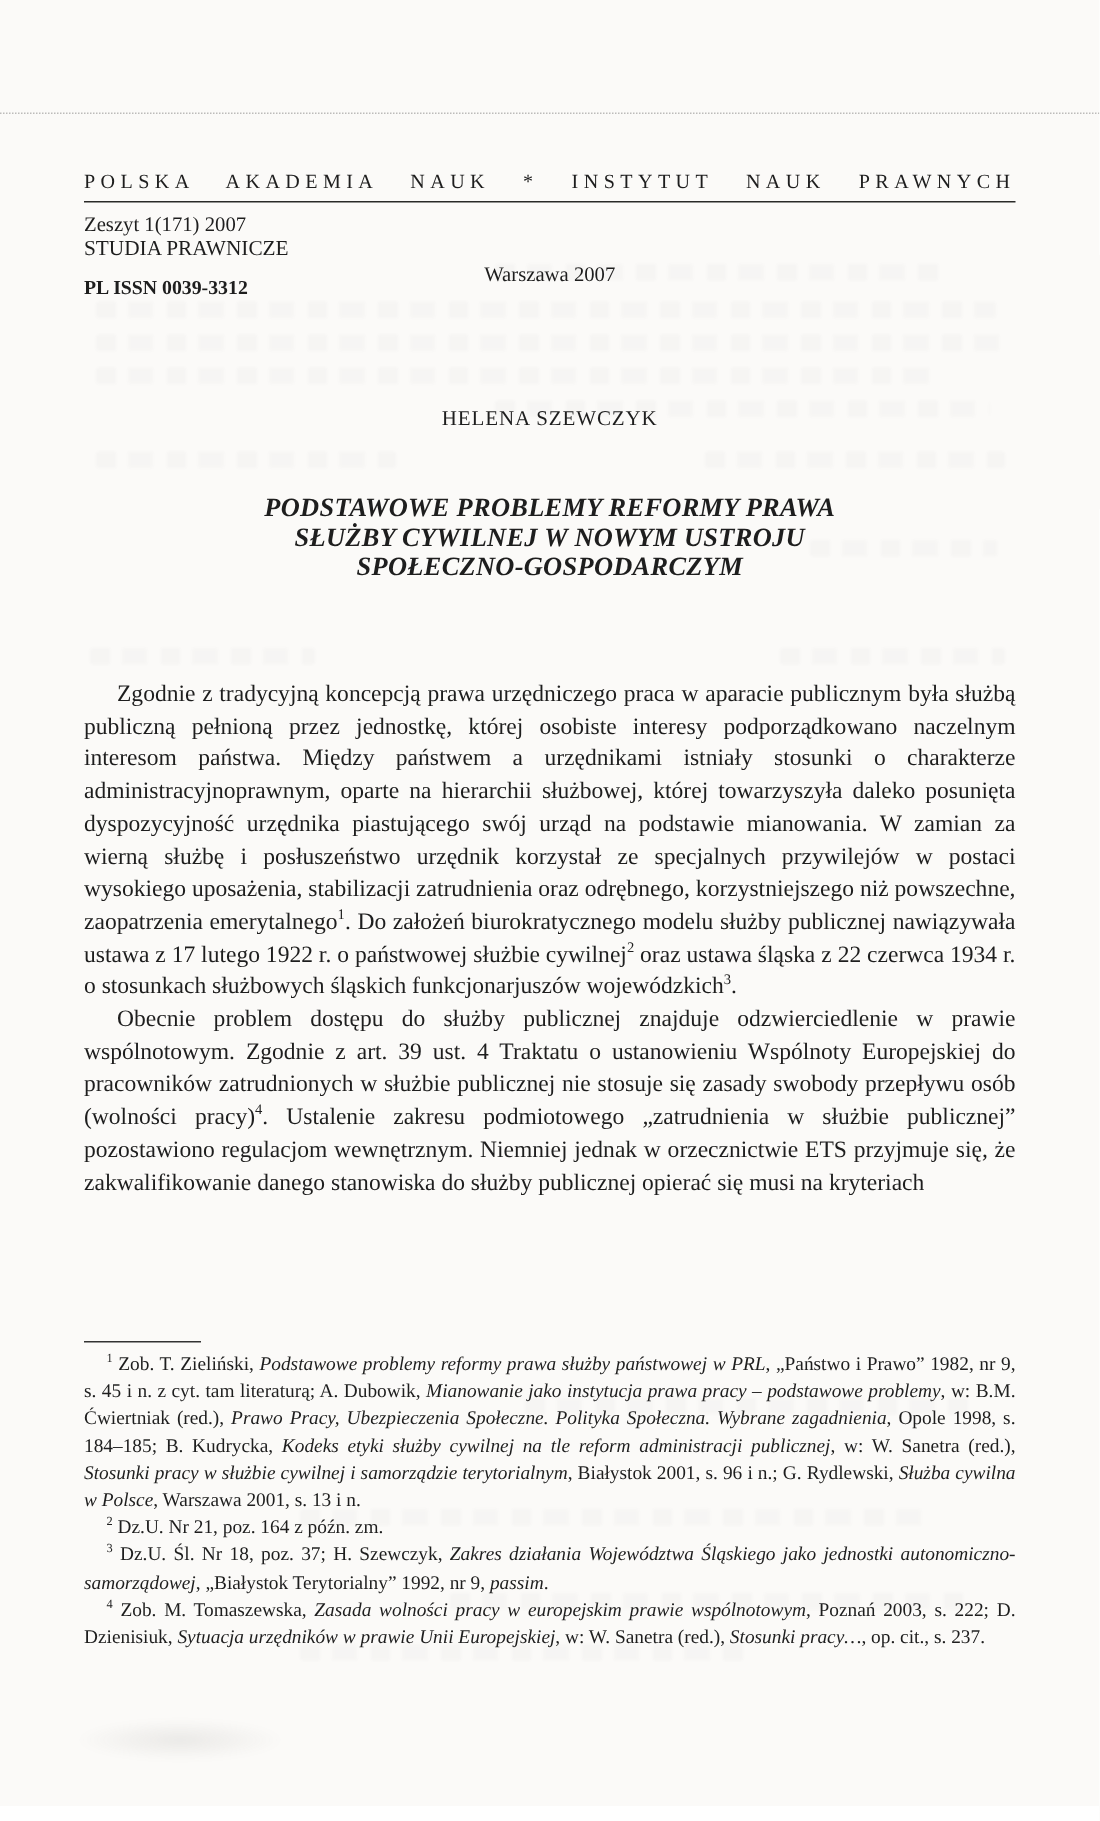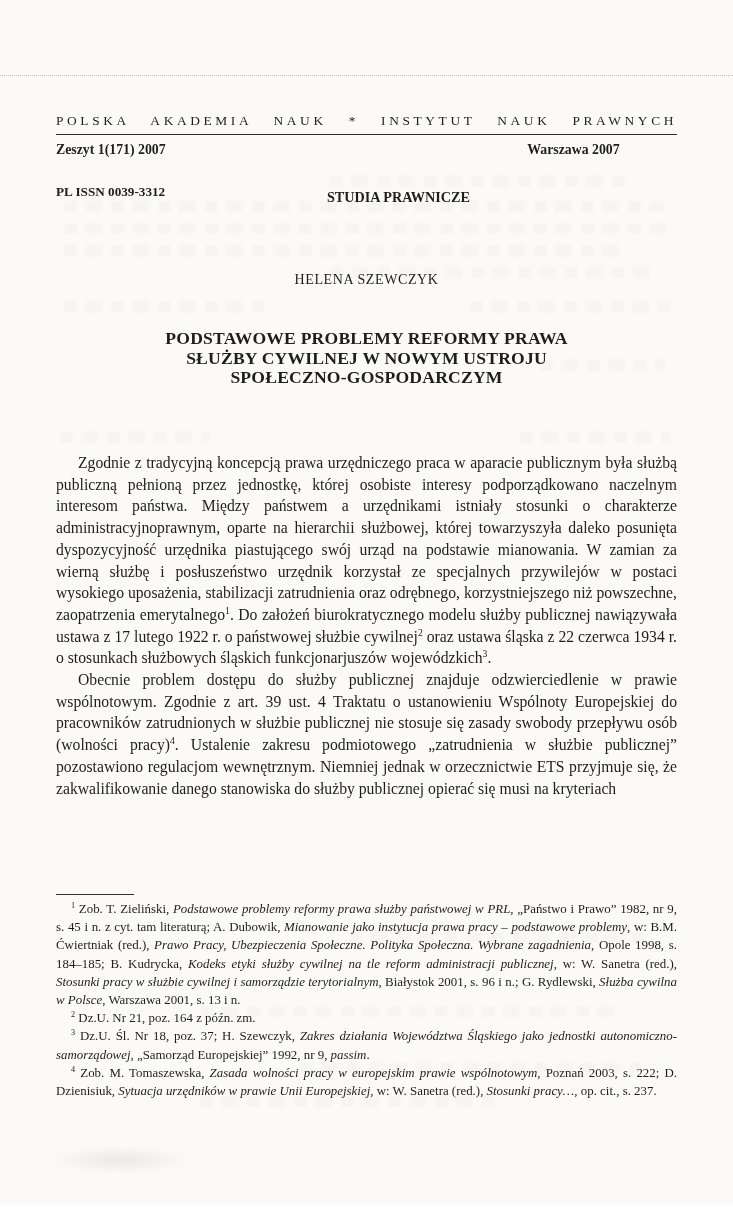--- a/index.html
+++ b/index.html
@@ -64,25 +64,26 @@
     top: 134px;
     width: 621px;
     border-top: 1.6px solid #2a2a28;
   }
   .masthead-row {
     position: absolute;
     left: 56px;
     top: 142px;
     width: 621px;
     display: flex;
-    font-weight: bold;
+    font-weight: normal;
     font-size: 13.8px;
+    flex-direction: column;
   }
   .masthead-row > span { flex: 1; }
-  .masthead-row .mid  { text-align: right; font-size: 14.2px; margin-top: 47px; }
+  .masthead-row .mid  { text-align: left; font-size: 14.2px; }
   .masthead-row .right{ text-align: center; }
   .issn {
     position: absolute;
     left: 56px;
     top: 184px;
     width: 621px;
     text-align: left;
     font-weight: bold;
     font-size: 13.2px;
   }
@@ -102,20 +103,21 @@
     left: 56px;
     top: 329px;
     width: 621px;
     margin: 0;
     text-align: center;
     font-size: 17.6px;
     font-weight: bold;
     line-height: 19.6px;
     letter-spacing: .2px;
     white-space: pre-line;
+    font-style: italic;
   }
   .section-heading {
     position: absolute;
     left: 56px;
     top: 430px;
     width: 621px;
     margin: 0;
     text-align: center;
     font-size: 15.4px;
     font-weight: normal;
@@ -210,17 +212,17 @@
 
   <div class="body-text">
     <p><span>Zgodnie z tradycyjną koncepcją prawa urzędniczego praca w aparacie publicznym była służbą publiczną pełnioną przez jednostkę, której osobiste interesy podporządkowano naczelnym interesom państwa. Między państwem a urzędnikami istniały stosunki o charakterze administracyjnoprawnym, oparte na hierarchii służbowej, której towarzyszyła daleko posunięta dyspozycyjność urzędnika piastującego swój urząd na podstawie mianowania. W zamian za wierną służbę i posłuszeństwo urzędnik korzystał ze specjalnych przywilejów w postaci wysokiego uposażenia, stabilizacji zatrudnienia oraz odrębnego, korzystniejszego niż powszechne, zaopatrzenia emerytalnego</span><sup>1</sup><span>. Do założeń biurokratycznego modelu służby publicznej nawiązywała ustawa z 17 lutego 1922 r. o państwowej służbie cywilnej</span><sup>2</sup><span> oraz ustawa śląska z 22 czerwca 1934 r. o stosunkach służbowych śląskich funkcjonarjuszów wojewódzkich</span><sup>3</sup><span>.</span></p>
     <p><span>Obecnie problem dostępu do służby publicznej znajduje odzwierciedlenie w prawie wspólnotowym. Zgodnie z art. 39 ust. 4 Traktatu o ustanowieniu Wspólnoty Europejskiej do pracowników zatrudnionych w służbie publicznej nie stosuje się zasady swobody przepływu osób (wolności pracy)</span><sup>4</sup><span>. Ustalenie zakresu podmiotowego „zatrudnienia w służbie publicznej” pozostawiono regulacjom wewnętrznym. Niemniej jednak w orzecznictwie ETS przyjmuje się, że zakwalifikowanie danego stanowiska do służby publicznej opierać się musi na kryteriach</span></p>
   </div>
 
   <div class="fn-rule"></div>
   <div class="footnotes">
     <p><sup>1</sup><span> Zob. T. Zieliński, </span><i>Podstawowe problemy reformy prawa służby państwowej w PRL</i><span>, „Państwo i Prawo” 1982, nr 9, s. 45 i n. z cyt. tam literaturą; A. Dubowik, </span><i>Mianowanie jako instytucja prawa pracy – podstawowe problemy</i><span>, w: B.M. Ćwiertniak (red.), </span><i>Prawo Pracy, Ubezpieczenia Społeczne. Polityka Społeczna. Wybrane zagadnienia</i><span>, Opole 1998, s. 184–185; B. Kudrycka, </span><i>Kodeks etyki służby cywilnej na tle reform administracji publicznej</i><span>, w: W. Sanetra (red.), </span><i>Stosunki pracy w służbie cywilnej i samorządzie terytorialnym</i><span>, Białystok 2001, s. 96 i n.; G. Rydlewski, </span><i>Służba cywilna w Polsce</i><span>, Warszawa 2001, s. 13 i n.</span></p>
     <p><sup>2</sup><span> Dz.U. Nr 21, poz. 164 z późn. zm.</span></p>
-    <p><sup>3</sup><span> Dz.U. Śl. Nr 18, poz. 37; H. Szewczyk, </span><i>Zakres działania Województwa Śląskiego jako jednostki autonomiczno-samorządowej</i><span>, „Samorząd Europejskiej” 1992, nr 9, </span><i>passim</i><span>.</span></p>
+    <p><sup>3</sup><span> Dz.U. Śl. Nr 18, poz. 37; H. Szewczyk, </span><i>Zakres działania Województwa Śląskiego jako jednostki autonomiczno-samorządowej</i><span>, „Białystok Terytorialny” 1992, nr 9, </span><i>passim</i><span>.</span></p>
     <p><sup>4</sup><span> Zob. M. Tomaszewska, </span><i>Zasada wolności pracy w europejskim prawie wspólnotowym</i><span>, Poznań 2003, s. 222; D. Dzienisiuk, </span><i>Sytuacja urzędników w prawie Unii Europejskiej</i><span>, w: W. Sanetra (red.), </span><i>Stosunki pracy…</i><span>, op. cit., s. 237.</span></p>
   </div>
 
 </div>
 
 </body></html>

